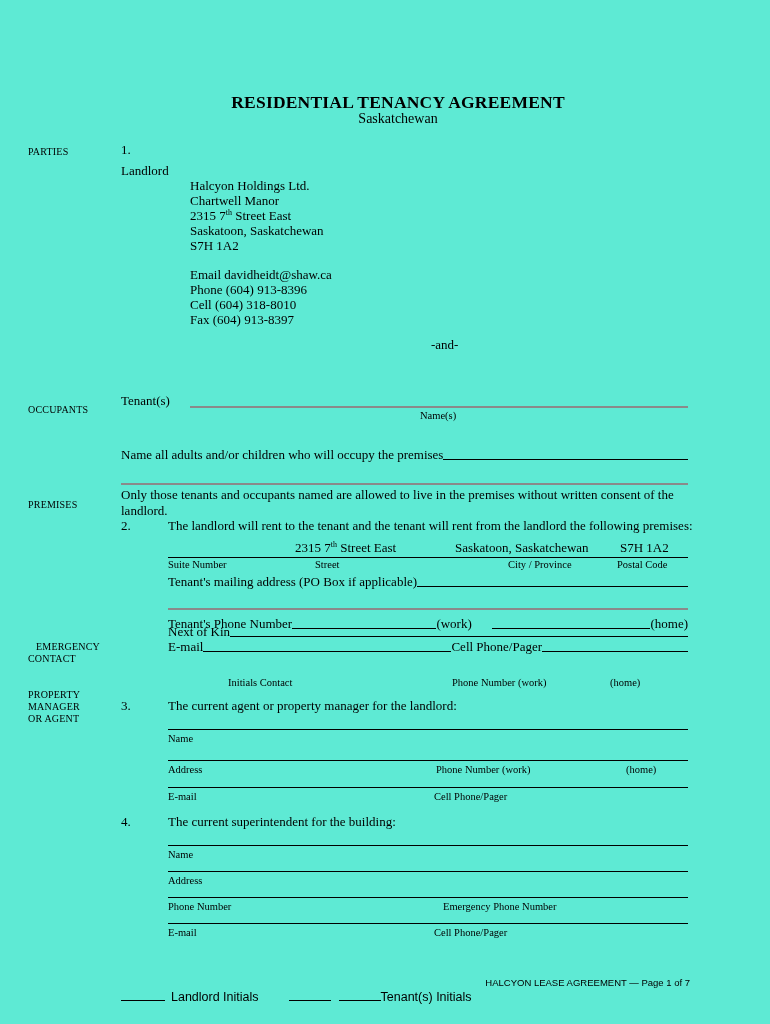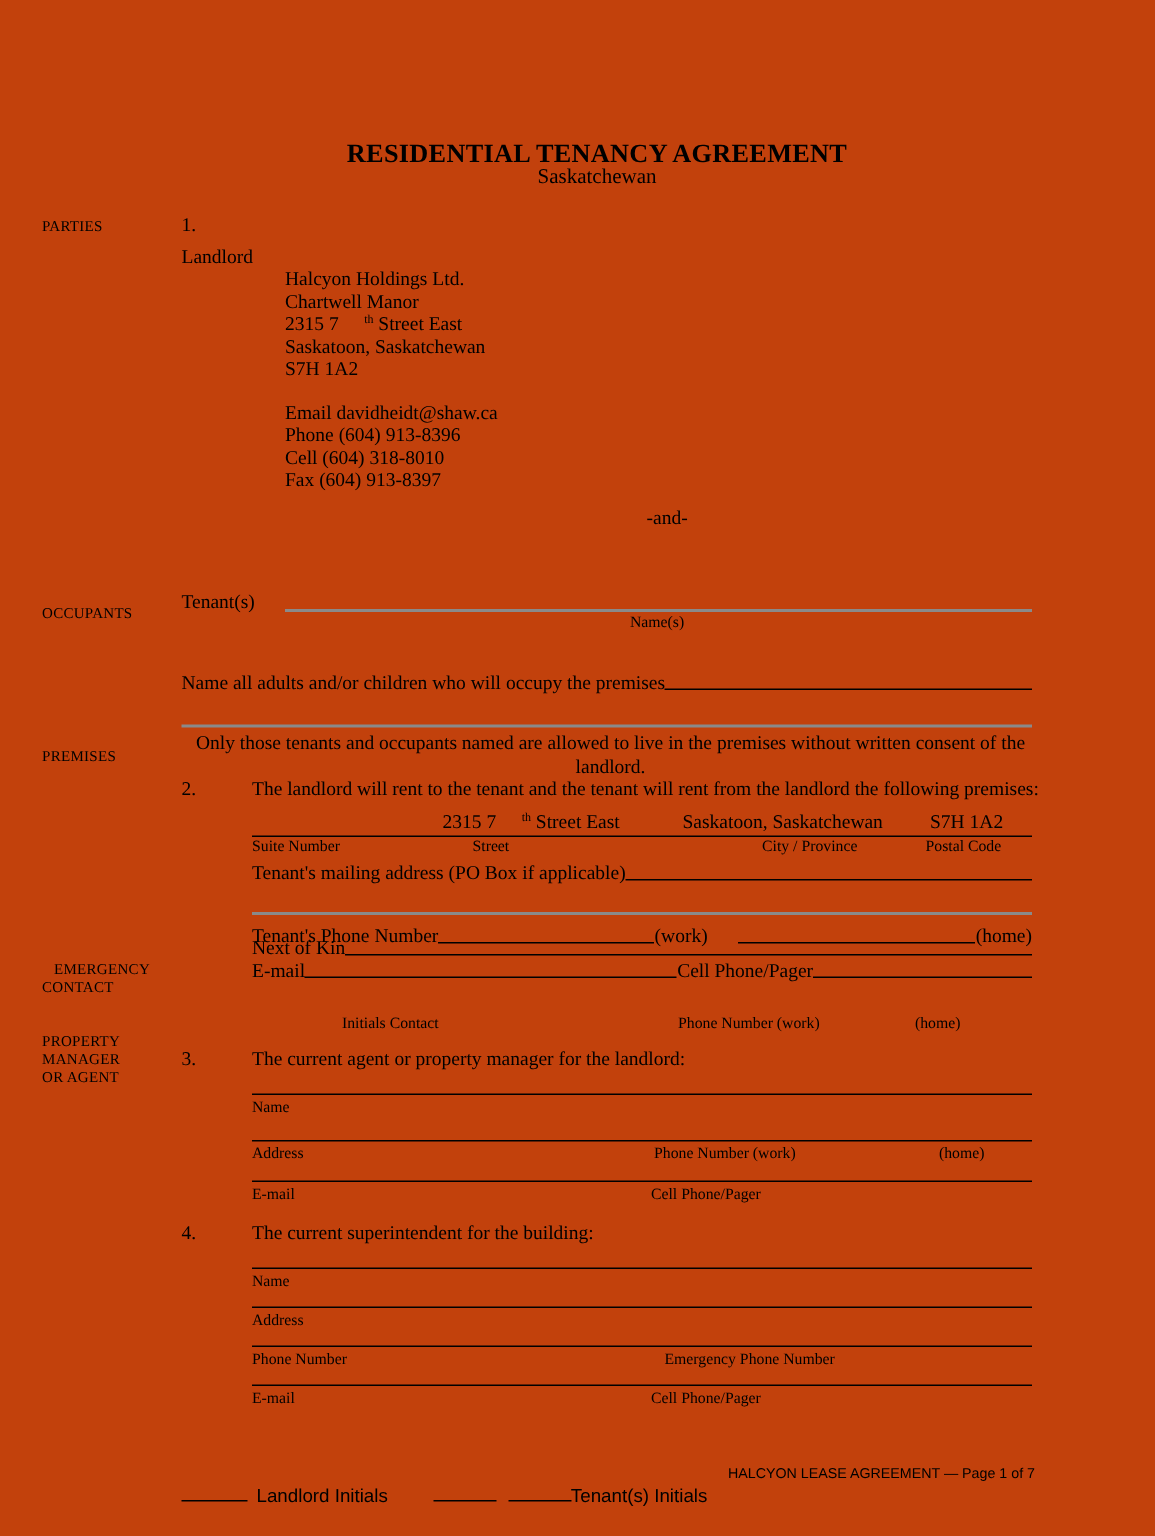--- a/index.html
+++ b/index.html
@@ -1,35 +1,35 @@
 <!DOCTYPE html>
 <html><head>
 <meta charset="utf-8">
 <style>
   html,body { margin:0; padding:0; background:#ffffff; }
   .page {
-    position:relative; width:770px; height:1024px; background:#c2410c;
+    position:relative; width:770px; height:1024px; background:#5eead4;
     color:#000; font-family:"Liberation Serif", serif; font-size:13px; overflow:hidden;
   }
-  .abs { position:absolute; line-height:1.15; white-space:nowrap;text-align:center; }
+  .abs { position:absolute; line-height:1.15; white-space:nowrap; }
   .b { font-weight:normal; }
   .ctr { left:26px; right:0; text-align:center; }
   .title { font-size:17.5px; font-weight:bold; letter-spacing:0.2px; }
   .subtitle { font-size:14px; font-weight:normal; }
   .side { font-size:10px; letter-spacing:0.2px; }
   .sm { font-size:10.5px; }
   .sans { font-family:Liberation Sans, sans-serif; }
   .rowflex { position:absolute; display:flex; align-items:flex-end; line-height:1.15; white-space:pre; }
   .fill { flex:1 1 auto; border-bottom:1px solid #000; margin-bottom:3px; height:0; }
   .blank { border-bottom:1px solid #000; margin-bottom:3px; height:0; }
   .rule { position:absolute; height:2px; background:#8a8a8a; }
   .line { position:absolute; height:1px; background:#000; }
   .ulc { position:absolute; border-bottom:1px solid #000; }
   .ulc > span { position:absolute; bottom:1px; white-space:pre; }
-  sup { font-size:8px; vertical-align:super; line-height:0;margin-left:17px; }
+  sup { font-size:8px; vertical-align:super; line-height:0; }
   .pre { white-space:pre; }
 </style>
 </head>
 <body>
 
 <div class="page">
 
   <div class="abs ctr title" style="top:92px">RESIDENTIAL TENANCY AGREEMENT</div>
   <div class="abs ctr subtitle" style="top:111px">Saskatchewan</div>
 

